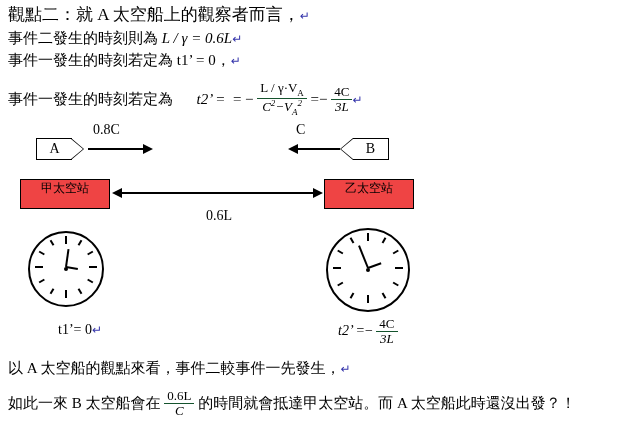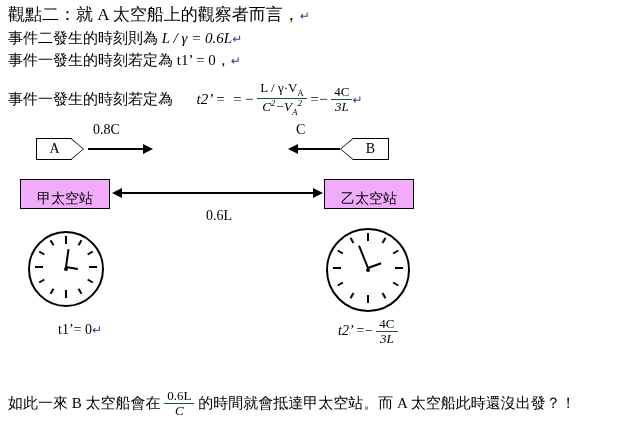--- a/index.html
+++ b/index.html
@@ -15,21 +15,21 @@
   .txt{position:absolute;white-space:nowrap;font-size:15px;line-height:1.1;}
   .mathvar{font-family:"Liberation Serif", serif;font-style:italic;}
   .pilcrow{color:#3333aa;font-size:12px;}
 
   
   .frac{display:inline-block;vertical-align:middle;text-align:center;font-size:13px;line-height:1.05;position:relative;top:-1px;}
   .frac .num{display:block;padding:0 3px;border-bottom:1px solid #14532d;}
   .frac .den{display:block;padding:0 3px;font-style:italic;}
 
   
-  .box{position:absolute;border:1px solid #000;background:#f0abfc;display:flex;align-items:flex-end;justify-content:center;font-size:14px;}
+  .box{position:absolute;border:1px solid #000;background:#ef4444;display:flex;align-items:flex-start;justify-content:center;font-size:12px;}
 
   
   .tagbox{position:absolute;height:22px;background:#fff;}
   .tagbox .body{position:absolute;left:0;top:0;width:36px;height:22px;border:1px solid #000;border-right:none;box-sizing:border-box;display:flex;align-items:center;justify-content:center;font-size:14px;}
   .tagbox .tip{position:absolute;left:35px;top:0;width:0;height:0;border-top:11px solid transparent;border-bottom:11px solid transparent;}
   .tagbox .tipout{border-left:13px solid #000;}
   .tagbox .tipin{position:absolute;left:35px;top:1px;border-top:10px solid transparent;border-bottom:10px solid transparent;border-left:12px solid #fff;width:0;height:0;}
   
   .tagbox.rev .body{left:13px;border:1px solid #000;border-left:none;}
   .tagbox.rev .tip{left:0;border-left:none;border-right:13px solid #000;}
@@ -158,20 +158,23 @@
     <div class="hub" style="left:50%;top:50%;margin-left:-2px;margin-top:-2px;"></div>
   </div>
   <div class="lbl" style="left:338px;top:318px;">
     <span class="mathvar">t2’ =</span><span>−</span>
     <span class="frac">
       <span class="num">4C</span>
       <span class="den">3L</span>
     </span>
   </div>
 
+  <div class="txt" style="left:8px;top:360px;font-size:15px;">
+    <span>以 A 太空船的觀點來看，事件二較事件一先發生，</span><span class="pilcrow">↵</span>
+  </div>
 
   <div class="txt" style="left:8px;top:390px;font-size:15px;">
     <span>如此一來 B 太空船會在</span>
     <span class="frac">
       <span class="num">0.6L</span>
       <span class="den">C</span>
     </span>
     <span>的時間就會抵達甲太空站。而 A 太空船此時還沒出發？！</span>
   </div>
 

